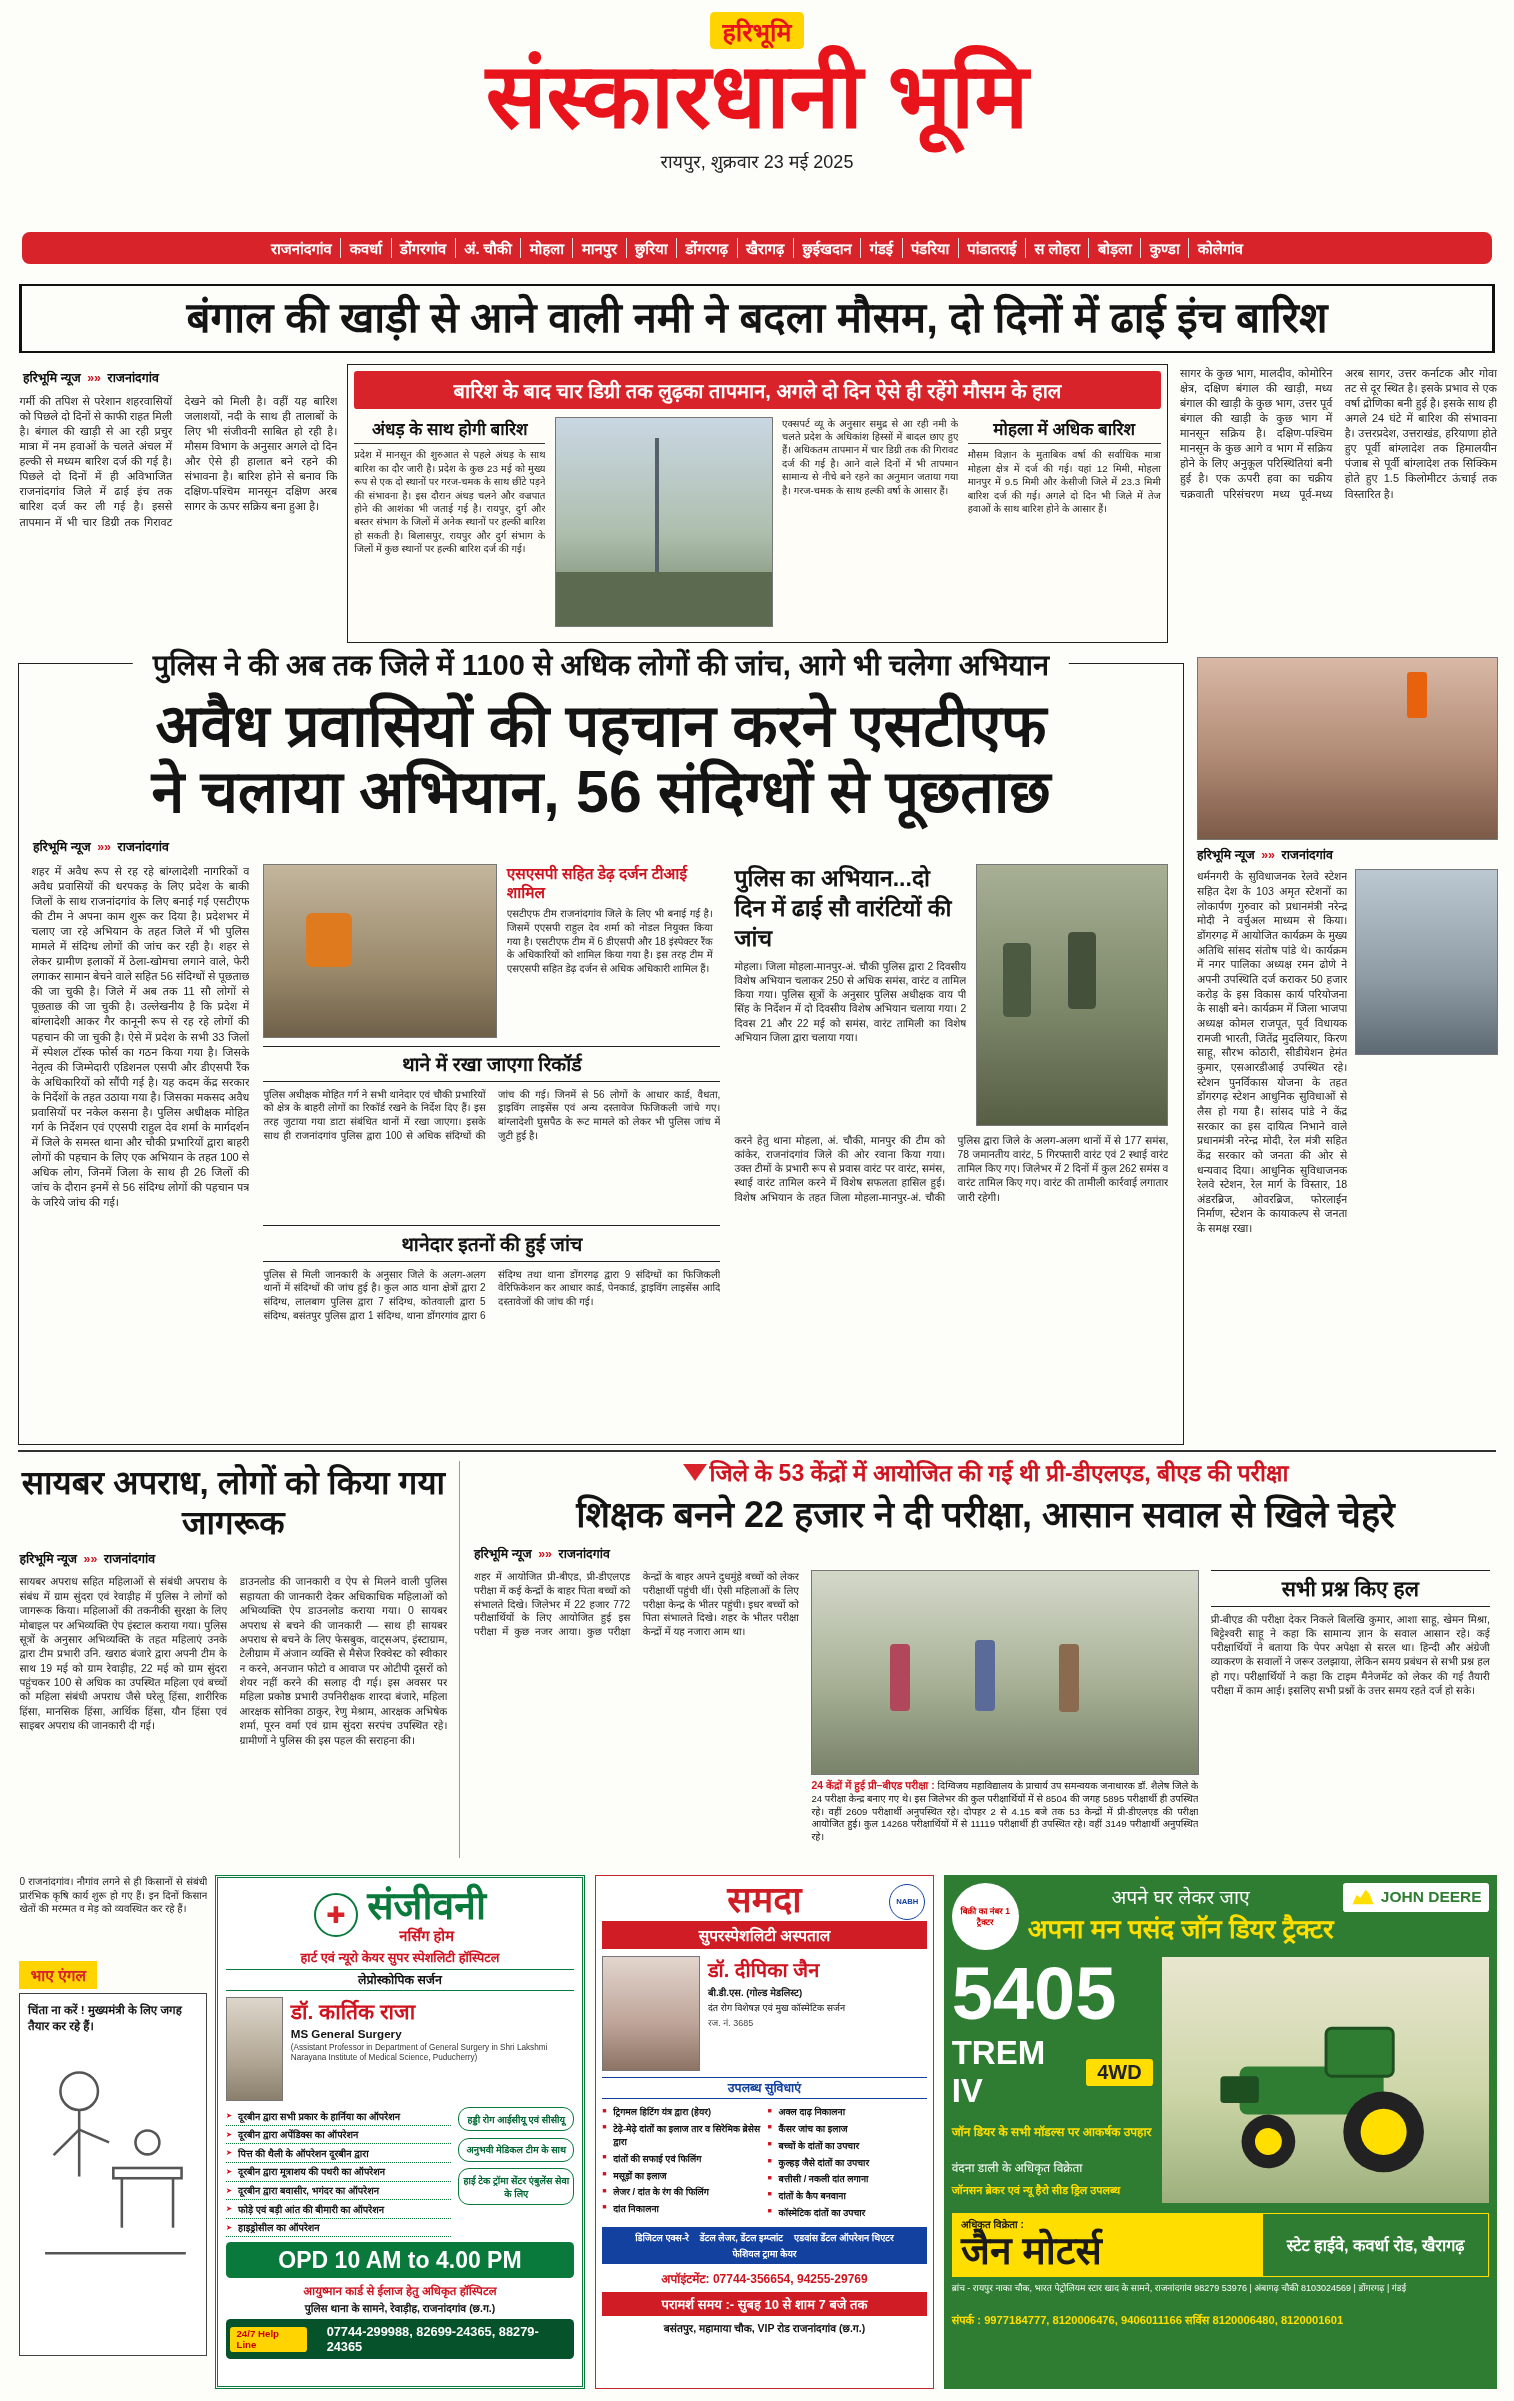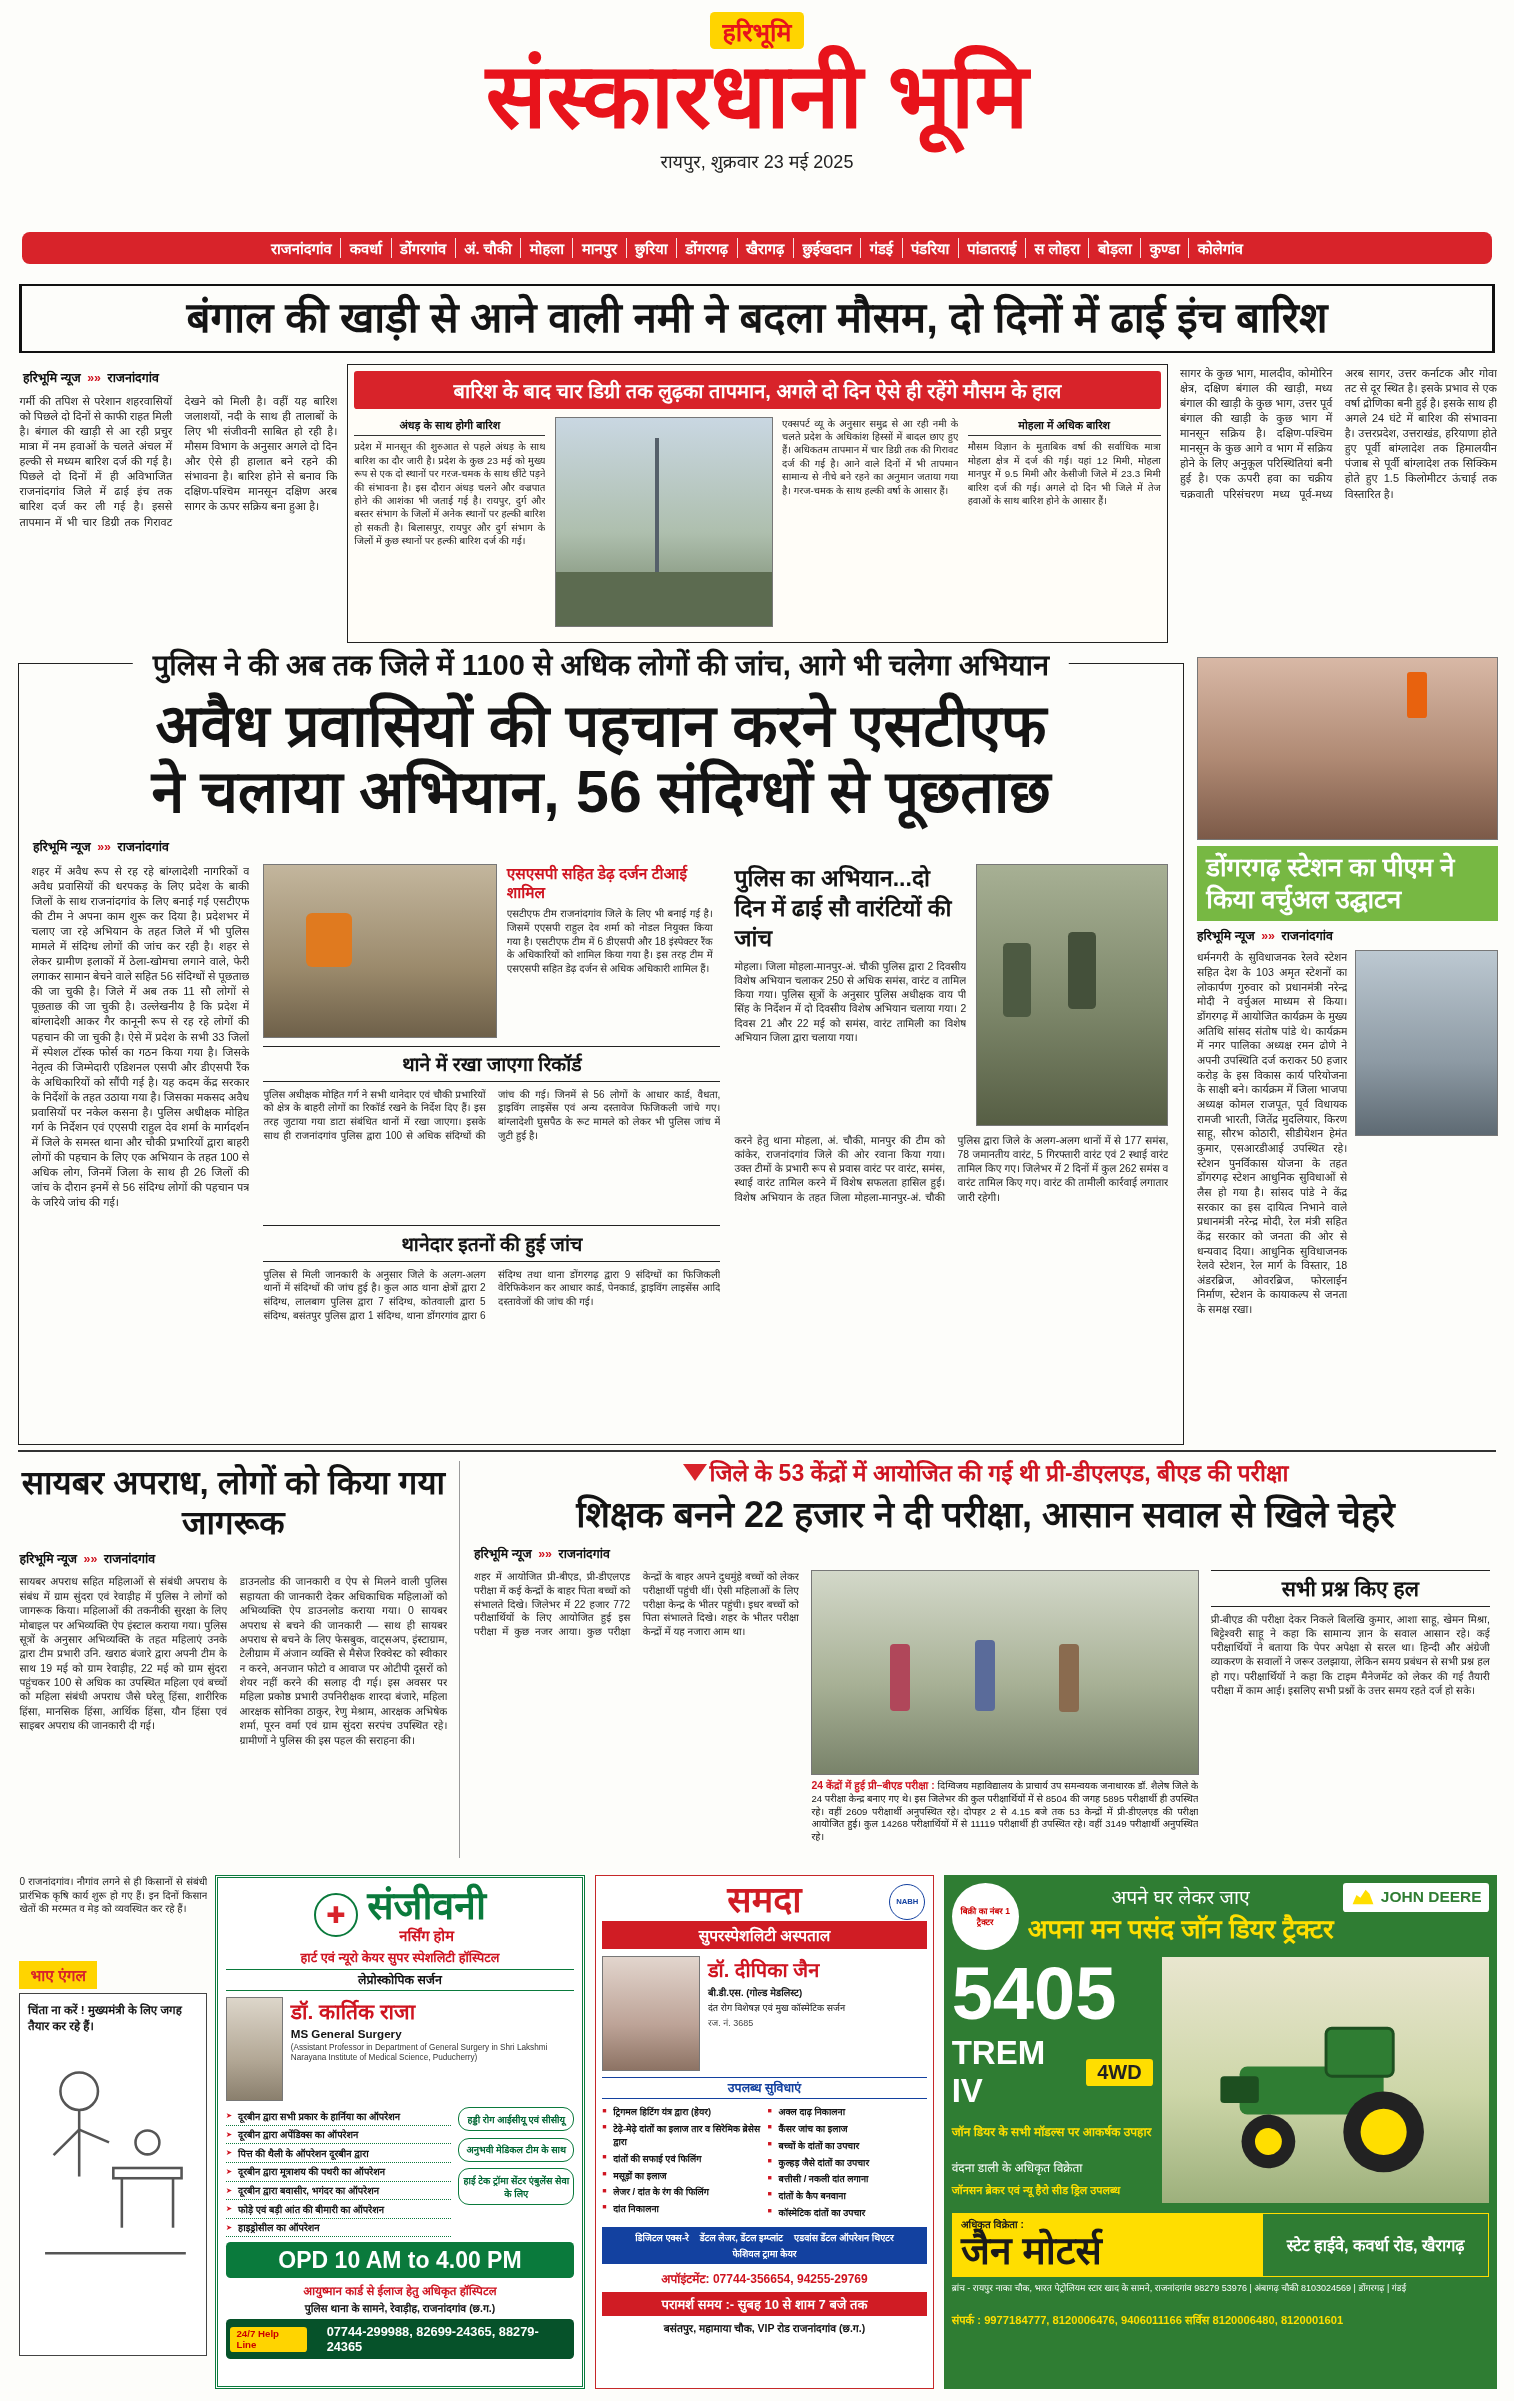--- a/index.html
+++ b/index.html
@@ -14,21 +14,21 @@
   .photo{border:0.8px solid #777;overflow:hidden;position:relative}
   .byline{font-size:12.4px;font-weight:bold;color:#101010;white-space:nowrap}
   .byline .ar{color:#cf1420;margin:0 3.1px}
   .h1band{border-top:2.3px solid #111;border-bottom:2.3px solid #111}
   .h1band::before{content:"";position:absolute;left:0;top:-2.3px;bottom:-2.3px;width:3.1px;background:#111}
   .h1band::after{content:"";position:absolute;right:0;top:-2.3px;bottom:-2.3px;width:3.1px;background:#111}
   .navbar{display:flex;justify-content:center;align-items:center;background:#d8232a;color:#fff;
           border-radius:7.7px;padding:6.2px 4.6px;overflow:hidden}
   .nav-item{font-weight:bold;font-size:14.7px;padding:0 8.5px;border-right:1.5px solid rgba(255,255,255,.85);white-space:nowrap}
   .nav-item:last-child{border-right:none}
-  .wbox-title{font-size:11px;font-weight:bold;text-align:center;border-bottom:1.5px solid #333;padding-bottom:3.1px;margin-bottom:4.6px}
+  .wbox-title{font-size:17px;font-weight:bold;text-align:center;border-bottom:1.5px solid #333;padding-bottom:3.1px;margin-bottom:4.6px}
   .sb-title{font-size:19.4px;font-weight:bold;text-align:center;border-top:1.9px solid #222;border-bottom:1.2px solid #222;
             padding:3.9px 0;margin:7.7px 0 5.4px 0}
   .greenhead{background:#77b843;color:#fff;font-weight:bold;font-size:25.6px;line-height:1.22;padding:6.2px 9.3px}
   .svc li{list-style:none;font-size:9.6px;font-weight:bold;padding:2.3px 0 2.3px 12.4px;border-bottom:0.8px dotted #0a7a3c;position:relative}
   .svc li::before{content:"➤";color:#cf1420;position:absolute;left:0;font-size:7.7px;top:3.9px}
   .sqli li{list-style:none;font-size:9.2px;font-weight:bold;padding:1.9px 0 1.9px 11px;position:relative}
   .sqli li::before{content:"■";color:#cf1420;position:absolute;left:0;font-size:7px;top:3.1px}
   .adbox-side{border:1.2px solid #0a7a3c;border-radius:11px;font-size:9.5px;font-weight:bold;text-align:center;
               padding:4.6px 3.1px;margin-bottom:6.2px;color:#063}
 </style>
@@ -145,21 +145,20 @@
         </div>
         <div class="body-text cols2" style="font-size:10.4px;margin-top:7.7px;height:268px">करने हेतु थाना मोहला, अं. चौकी, मानपुर की टीम को कांकेर, राजनांदगांव जिले की ओर रवाना किया गया। उक्त टीमों के प्रभारी रूप से प्रवास वारंट पर वारंट, समंस, स्थाई वारंट तामिल करने में विशेष सफलता हासिल हुई। विशेष अभियान के तहत जिला मोहला-मानपुर-अं. चौकी पुलिस द्वारा जिले के अलग-अलग थानों में से 177 समंस, 78 जमानतीय वारंट, 5 गिरफ्तारी वारंट एवं 2 स्थाई वारंट तामिल किए गए। जिलेभर में 2 दिनों में कुल 262 समंस व वारंट तामिल किए गए। वारंट की तामीली कार्रवाई लगातार जारी रहेगी।</div>
       </div>
     </div>
   </div>
 
   <div class="abs" style="left:1197px;top:657px;width:301px;height:789px">
     <div class="photo" style="width:299px;height:181px;background:linear-gradient(#d8b8a6 0%,#b08a74 55%,#7c5a48 100%)">
       <div style="position:absolute;left:70%;top:8%;width:20px;height:46px;background:#e8620e;border-radius:3.1px"></div>
     </div>
-    <div class="greenhead" style="margin-top:6.2px">डोंगरगढ़ स्टेशन का पीएम ने किया वर्चुअल उद्घाटन</div>
     <div class="byline" style="margin-top:6.2px">
       <span>हरिभूमि न्यूज</span>
       <span class="ar">»»</span>
       <span>राजनांदगांव</span>
     </div>
     <div style="margin-top:6.2px;height:482px;overflow:hidden">
       <div class="photo" style="float:right;width:141px;height:184px;margin:0 0 6.2px 7.7px;background:linear-gradient(#bcc8d1 0%,#8d9aa4 60%,#5e6a73 100%)"></div>
       <div class="body-text" style="font-size:10.7px">धर्मनगरी के सुविधाजनक रेलवे स्टेशन सहित देश के 103 अमृत स्टेशनों का लोकार्पण गुरुवार को प्रधानमंत्री नरेन्द्र मोदी ने वर्चुअल माध्यम से किया। डोंगरगढ़ में आयोजित कार्यक्रम के मुख्य अतिथि सांसद संतोष पांडे थे। कार्यक्रम में नगर पालिका अध्यक्ष रमन ढोणे ने अपनी उपस्थिति दर्ज कराकर 50 हजार करोड़ के इस विकास कार्य परियोजना के साक्षी बने। कार्यक्रम में जिला भाजपा अध्यक्ष कोमल राजपूत, पूर्व विधायक रामजी भारती, जितेंद्र मुदलियार, किरण साहू, सौरभ कोठारी, सीडीयेशन हेमंत कुमार, एसआरडीआई उपस्थित रहे। स्टेशन पुनर्विकास योजना के तहत डोंगरगढ़ स्टेशन आधुनिक सुविधाओं से लैस हो गया है। सांसद पांडे ने केंद्र सरकार का इस दायित्व निभाने वाले प्रधानमंत्री नरेन्द्र मोदी, रेल मंत्री सहित केंद्र सरकार को जनता की ओर से धन्यवाद दिया। आधुनिक सुविधाजनक रेलवे स्टेशन, रेल मार्ग के विस्तार, 18 अंडरब्रिज, ओवरब्रिज, फोरलाईन निर्माण, स्टेशन के कायाकल्प से जनता के समक्ष रखा।</div>
     </div>
   </div>

